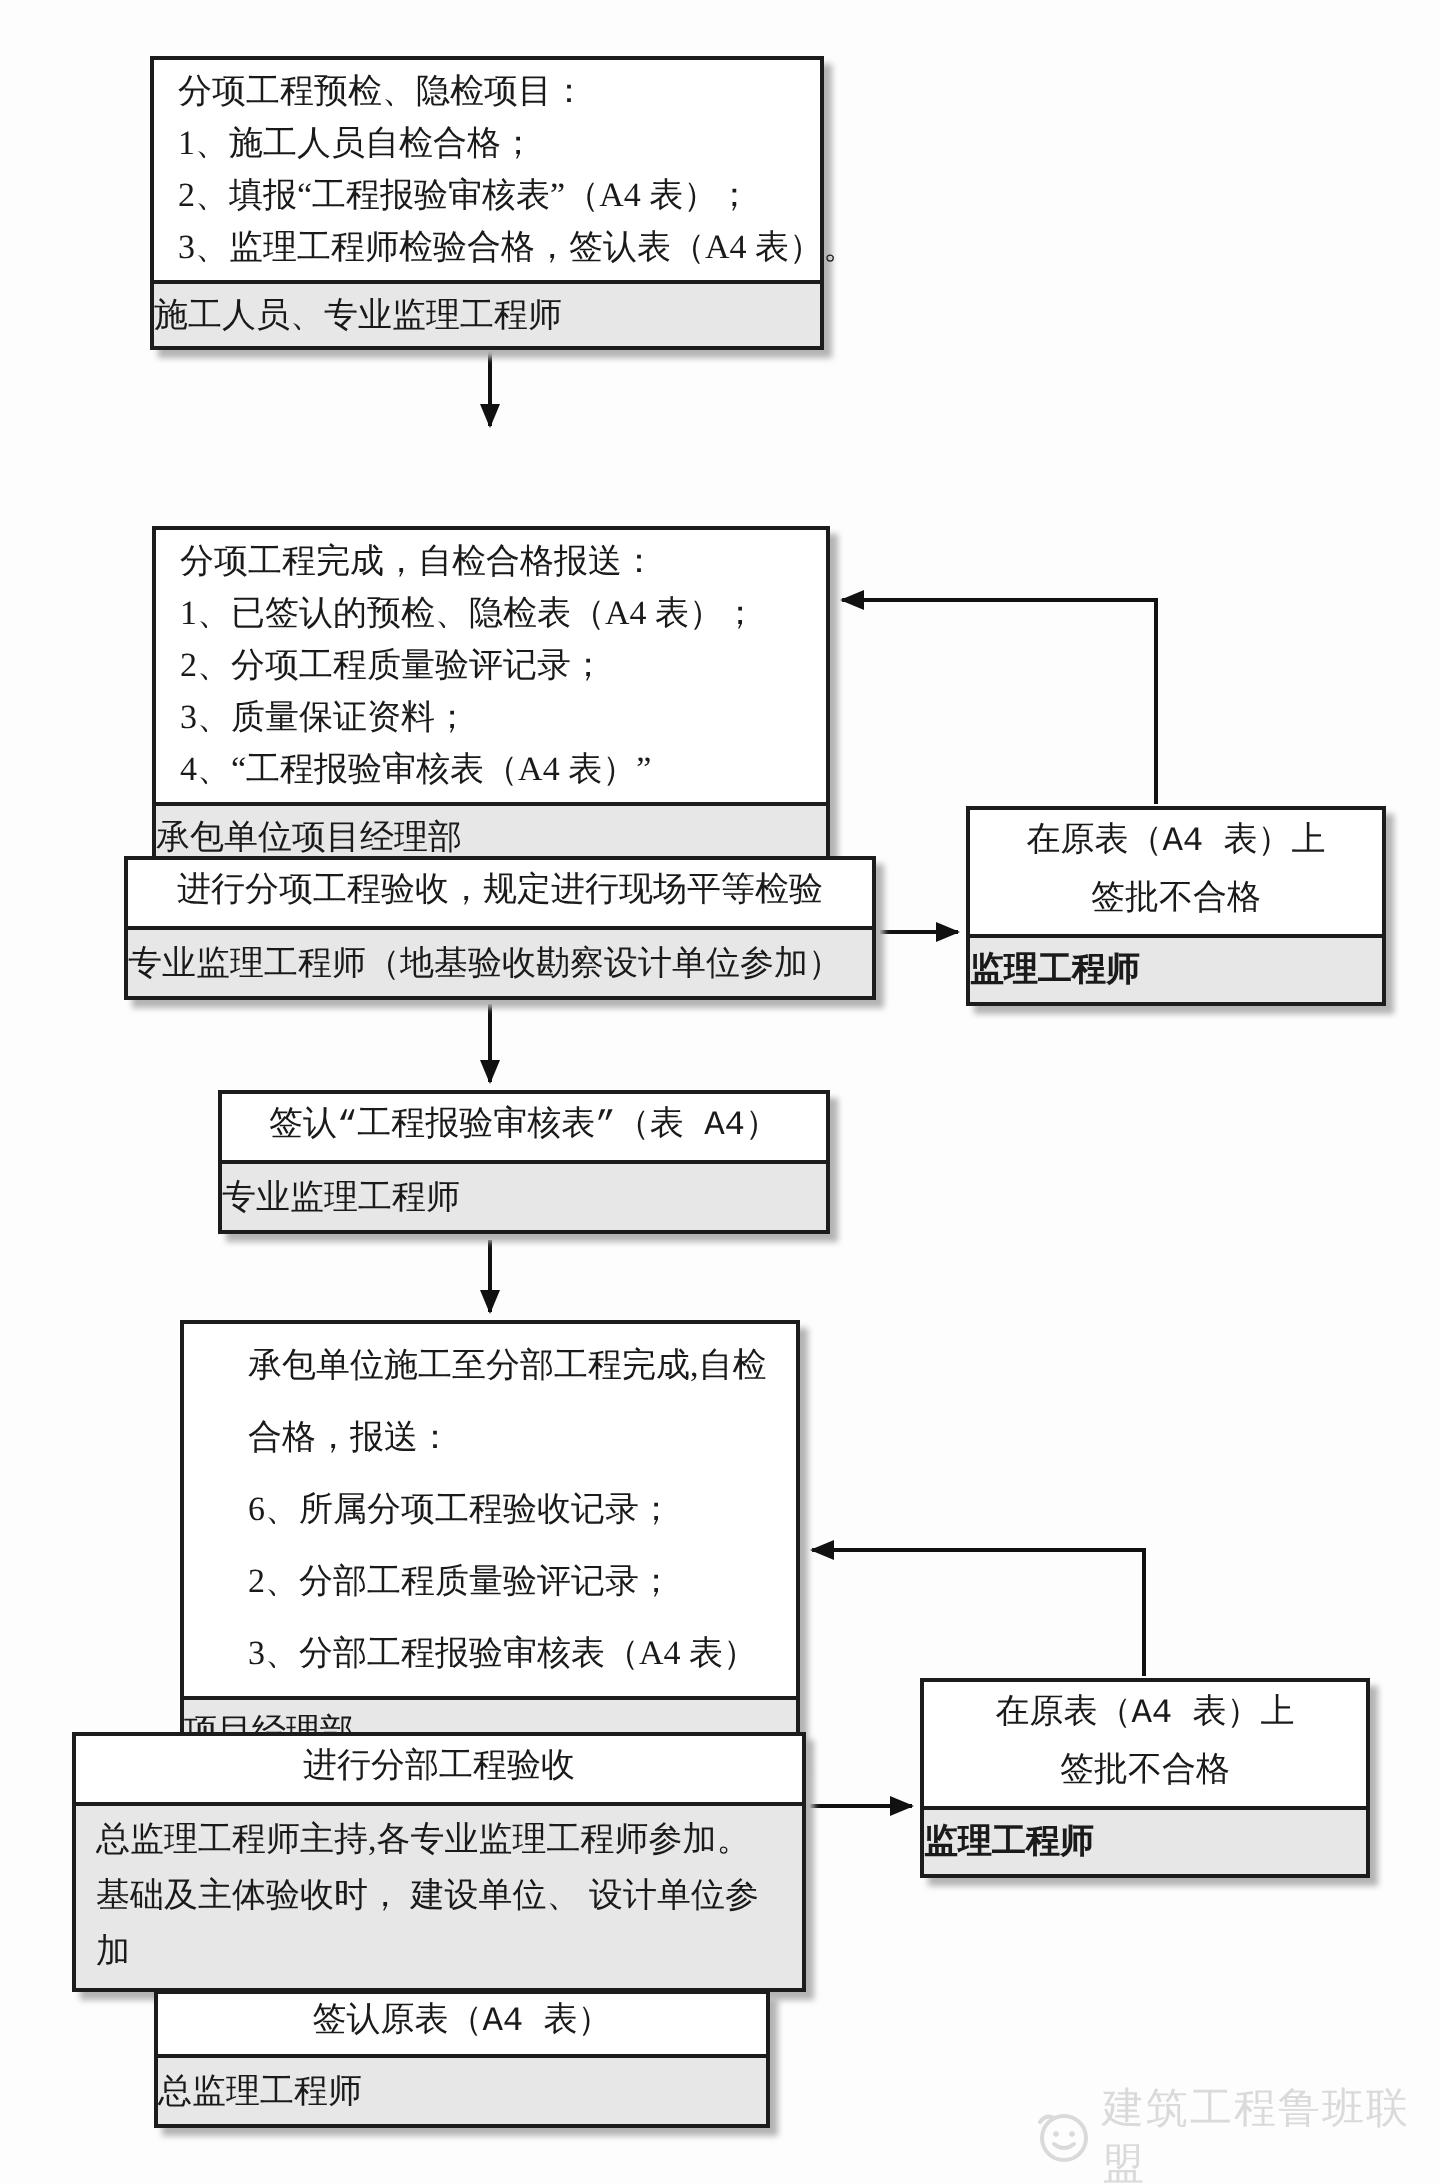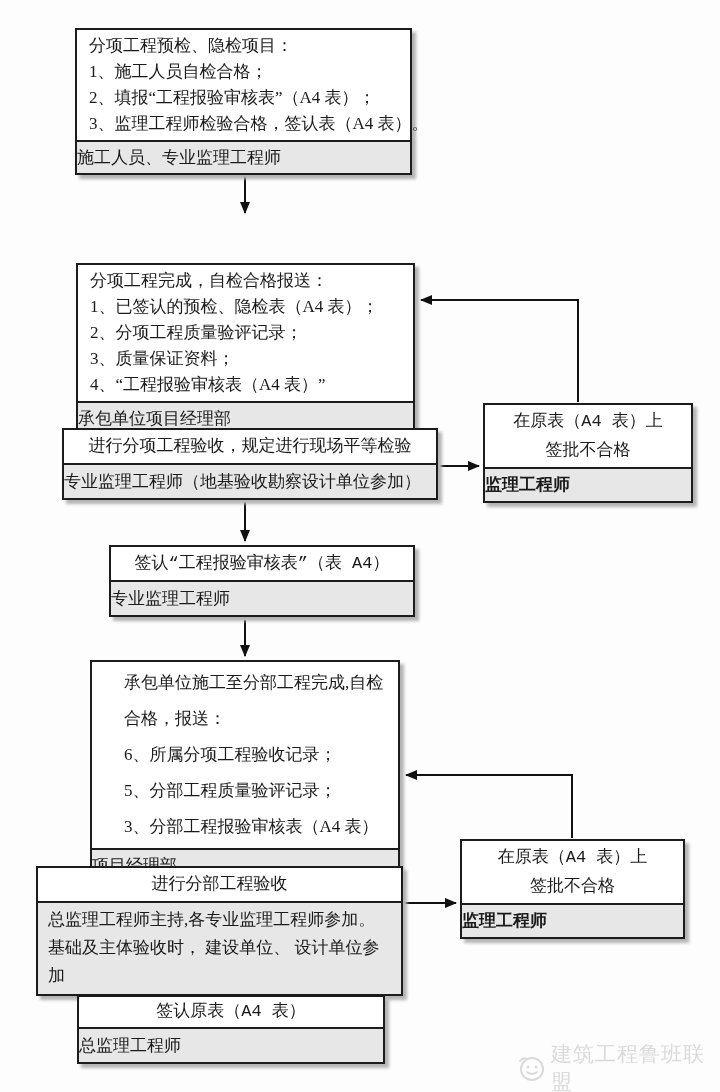--- a/index.html
+++ b/index.html
@@ -147,21 +147,21 @@
     <div class="body centered">
       <div class="line">签认“工程报验审核表”（表 A4）</div>
     </div>
     <div class="role">专业监理工程师</div>
   </div>
 
   <div class="fbox" id="box-subdivision-report">
     <div class="body">
       <div class="line wrap">承包单位施工至分部工程完成,自检合格，报送：</div>
       <div class="line">6、所属分项工程验收记录；</div>
-      <div class="line">5、分部工程质量验评记录；</div>
+      <div class="line">2、分部工程质量验评记录；</div>
       <div class="line">3、分部工程报验审核表（A4 表）</div>
     </div>
     <div class="role one-line">项目经理部</div>
   </div>
 
   <div class="fbox" id="box-subdivision-acceptance">
     <div class="body centered">
       <div class="line">进行分部工程验收</div>
     </div>
     <div class="role">总监理工程师主持,各专业监理工程师参加。基础及主体验收时， 建设单位、 设计单位参加</div>

